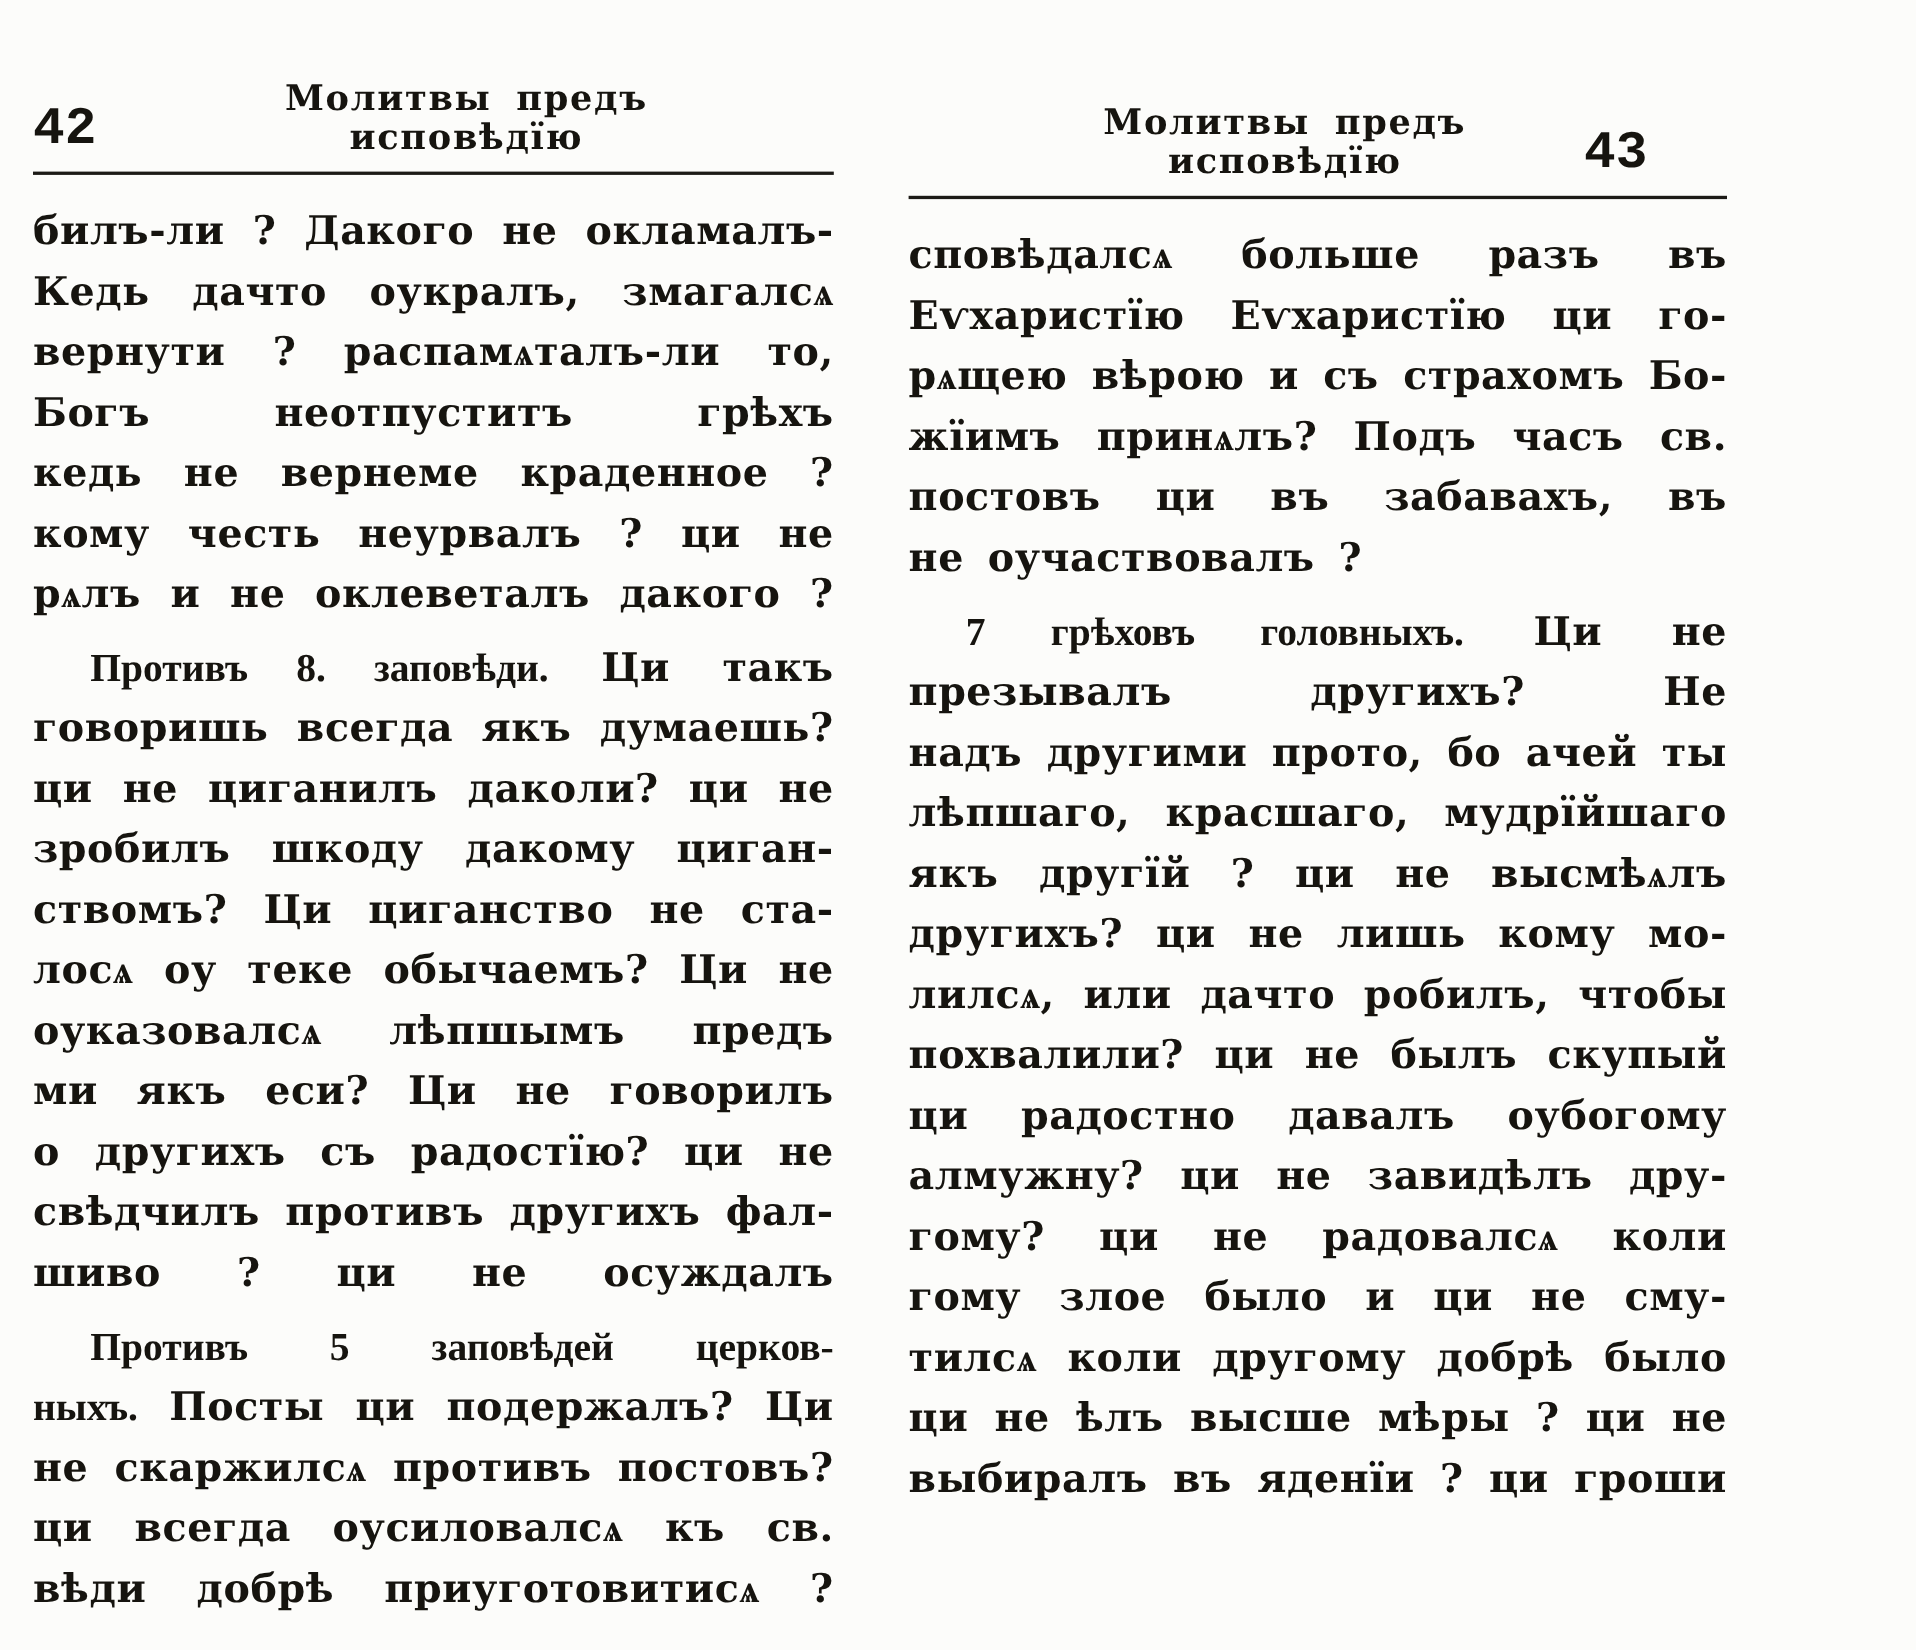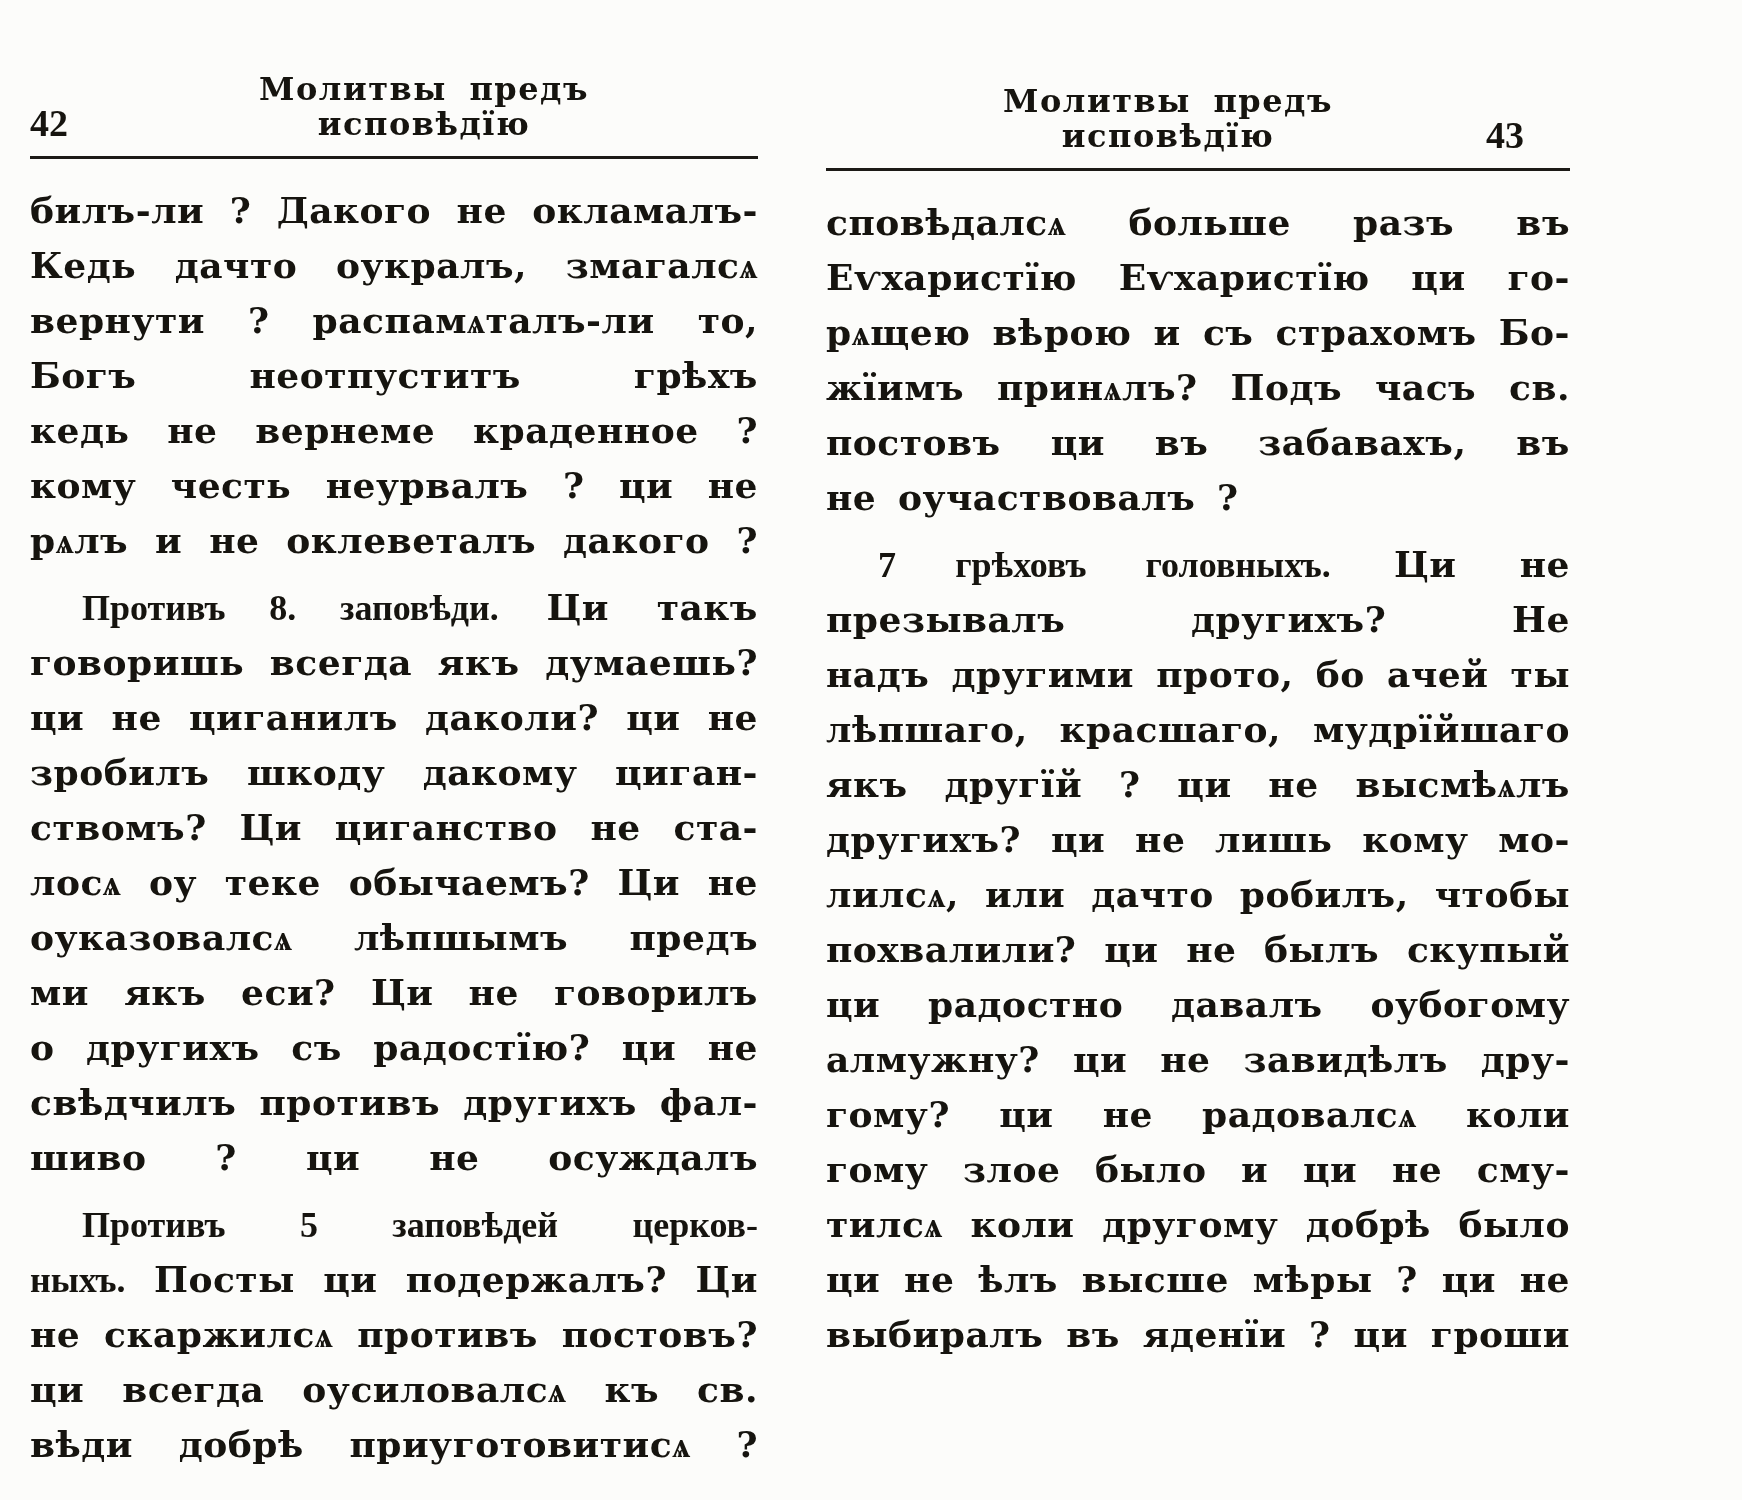--- a/index.html
+++ b/index.html
@@ -14,25 +14,25 @@
   .page{position:absolute;top:72px;}
   .page.left{left:30px;width:728px;}
   .page.right{left:826px;width:744px;}
 
   .pghead{
     display:flex;align-items:flex-end;
     border-bottom:3px solid #1c1a16;
     padding-bottom:14px;
   }
   .pgnum{
-    font-family:Liberation Serif, serif;
-    font-weight:bold;font-size:38px;line-height:1;
+    font-family:Liberation Mono, monospace;
+    font-weight:bold;font-size:48px;line-height:1;
     width:130px;flex:0 0 auto;
   }
-  .pgnum.right-side{text-align:center;margin-top:44px;}
+  .pgnum.right-side{text-align:left;margin-top:44px;}
   .runtitle{
     flex:1 1 auto;text-align:center;
     font-weight:bold;font-size:32px;line-height:1.1;
     letter-spacing:1.5px;word-spacing:10px;
   }
   .headspacer{flex:0 0 auto;width:70px;}
 
   .textblock{margin-top:24px;}
   .line{
     height:55px;line-height:55px;

